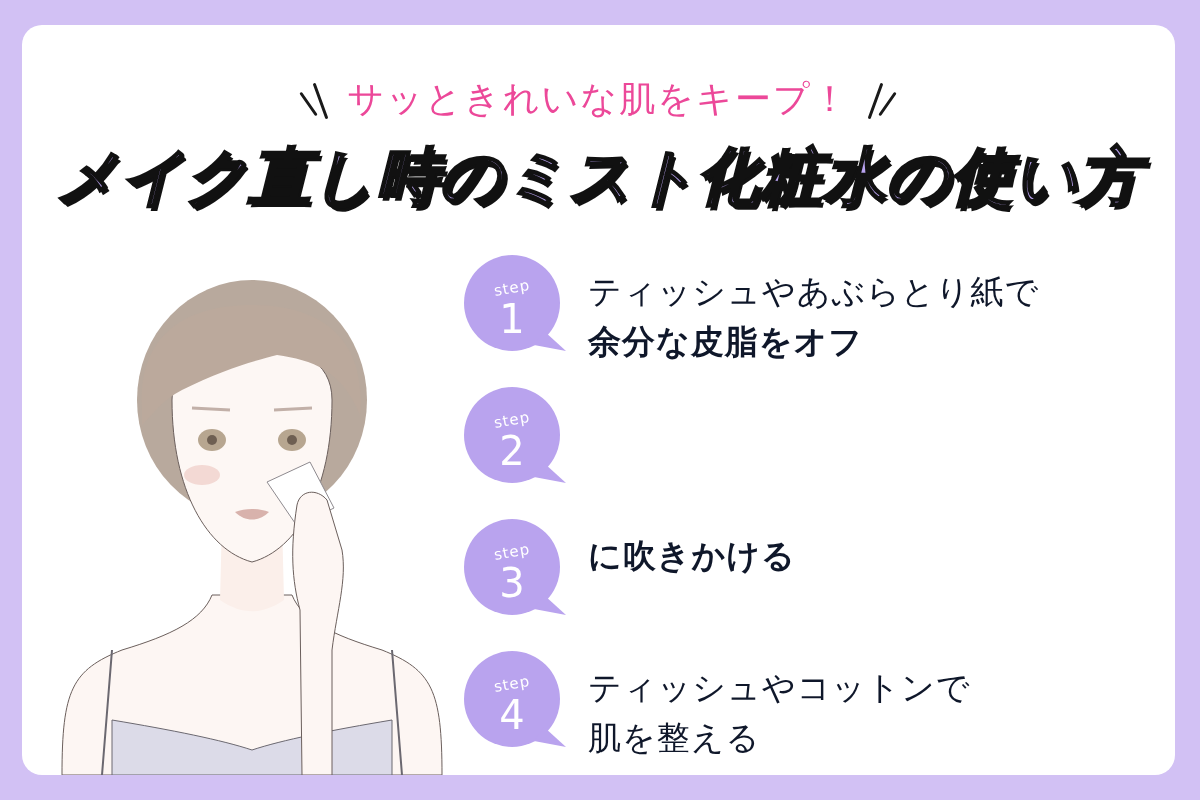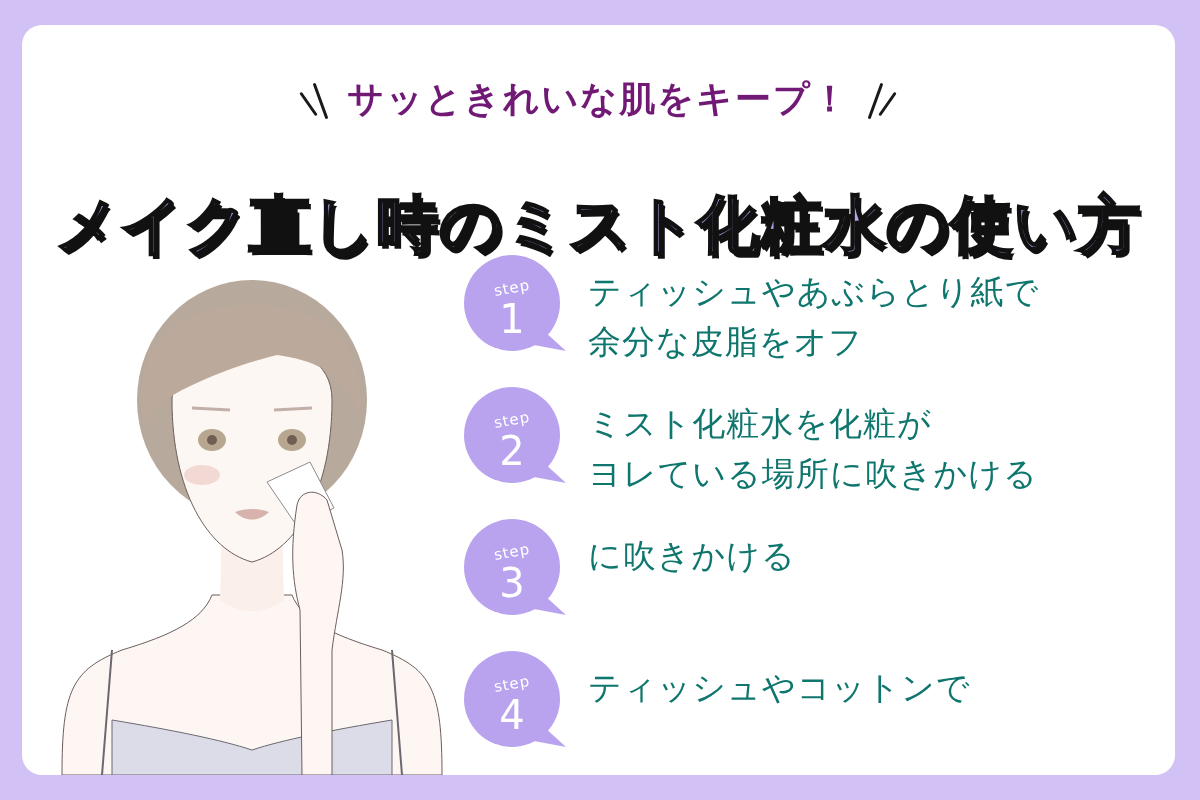--- a/index.html
+++ b/index.html
@@ -11,40 +11,39 @@
   }
   .card {
     position: absolute; left: 22px; top: 25px; width: 1153px; height: 750px;
     background: #FFFFFF; border-radius: 20px; overflow: hidden;
   }
   .subtitle-row {
     position: absolute; left: 0; top: 50px; width: 100%;
     display: flex; justify-content: center; align-items: center; gap: 14px;
   }
   .subtitle {
-    font-size: 36px; color: #701a75; letter-spacing: 2px; font-weight: bold;
+    font-size: 36px; color: #ec4899; letter-spacing: 2px; font-weight: normal;
   }
   .slash { width: 34px; height: 44px; position: relative; }
   .slash i {
     position: absolute; top: 4px; width: 3px; height: 38px; background: #1a1a1a; border-radius: 2px;
   }
   .slash.left i:nth-child(1) { left: 8px; height: 28px; top: 12px; transform: rotate(-35deg); }
   .slash.left i:nth-child(2) { left: 20px; transform: rotate(-20deg); }
   .slash.right i:nth-child(1) { left: 10px; transform: rotate(20deg); }
   .slash.right i:nth-child(2) { left: 22px; height: 28px; top: 12px; transform: rotate(35deg); }
 
   .title {
     position: absolute; left: 0; top: 110px; width: 100%;
     text-align: center;
-    font-size: 62px; font-weight: bold; 
+    font-size: 62px; font-weight: bold; font-style: italic;
     color: #B8A2EF; letter-spacing: 1px;
     -webkit-text-stroke: 2.5px #111;
     text-shadow: 3px 4px 0 #111;
     white-space: nowrap;
-    margin-top: 48px;
   }
 
   .illustration {
     position: absolute; left: 20px; top: 225px; width: 420px; height: 525px;
   }
 
   .steps {
     position: absolute; left: 440px; top: 228px; width: 700px;
   }
   .step {
@@ -57,24 +56,24 @@
   .bubble .step-word {
     position: absolute; left: 0; top: 26px; width: 100px; text-align: center;
     color: #fff; font-size: 15px; letter-spacing: 1px; transform: rotate(-10deg);
   }
   .bubble .step-num {
     position: absolute; left: 0; top: 44px; width: 100px; text-align: center;
     color: #fff; font-size: 40px; line-height: 44px;
   }
   .step-text {
     position: absolute; left: 126px; top: 14px; width: 580px;
-    font-size: 33px; line-height: 50px; color: #0f766e; letter-spacing: 1px;
+    font-size: 33px; line-height: 50px; color: #0f172a; letter-spacing: 1px;
   }
   .step-text .line { display: block; white-space: nowrap; }
-  .step-text b { font-weight: normal; }
+  .step-text b { font-weight: bold; }
 </style>
 </head>
 <body>
 
 <div class="card">
 
   <div class="subtitle-row">
     <span class="slash left">
         <i></i>
         <i></i>
@@ -138,24 +137,20 @@
 
     <div class="step" style="top:132px;">
       <div class="bubble">
         <svg width="108" height="108" viewBox="0 0 108 108">
           <circle cx="50" cy="50" r="48" fill="#B9A3EE"></circle>
           <path d="M82 78 L104 98 L72 92 Z" fill="#B9A3EE"></path>
         </svg>
         <span class="step-word">step</span>
         <span class="step-num">2</span>
       </div>
-      <div class="step-text">
-        <span class="line">ミスト化粧水を化粧が</span>
-        <span class="line"><b>ヨレている場所</b><span>に吹きかける</span></span>
-      </div>
     </div>
 
     <div class="step" style="top:264px;">
       <div class="bubble">
         <svg width="108" height="108" viewBox="0 0 108 108">
           <circle cx="50" cy="50" r="48" fill="#B9A3EE"></circle>
           <path d="M82 78 L104 98 L72 92 Z" fill="#B9A3EE"></path>
         </svg>
         <span class="step-word">step</span>
         <span class="step-num">3</span>
@@ -169,17 +164,18 @@
       <div class="bubble">
         <svg width="108" height="108" viewBox="0 0 108 108">
           <circle cx="50" cy="50" r="48" fill="#B9A3EE"></circle>
           <path d="M82 78 L104 98 L72 92 Z" fill="#B9A3EE"></path>
         </svg>
         <span class="step-word">step</span>
         <span class="step-num">4</span>
       </div>
       <div class="step-text">
         <span class="line">ティッシュやコットンで</span>
+        <span class="line"><b></b><span>肌を整える</span></span>
       </div>
     </div>
 
   </div>
 </div>
 
 </body></html>

